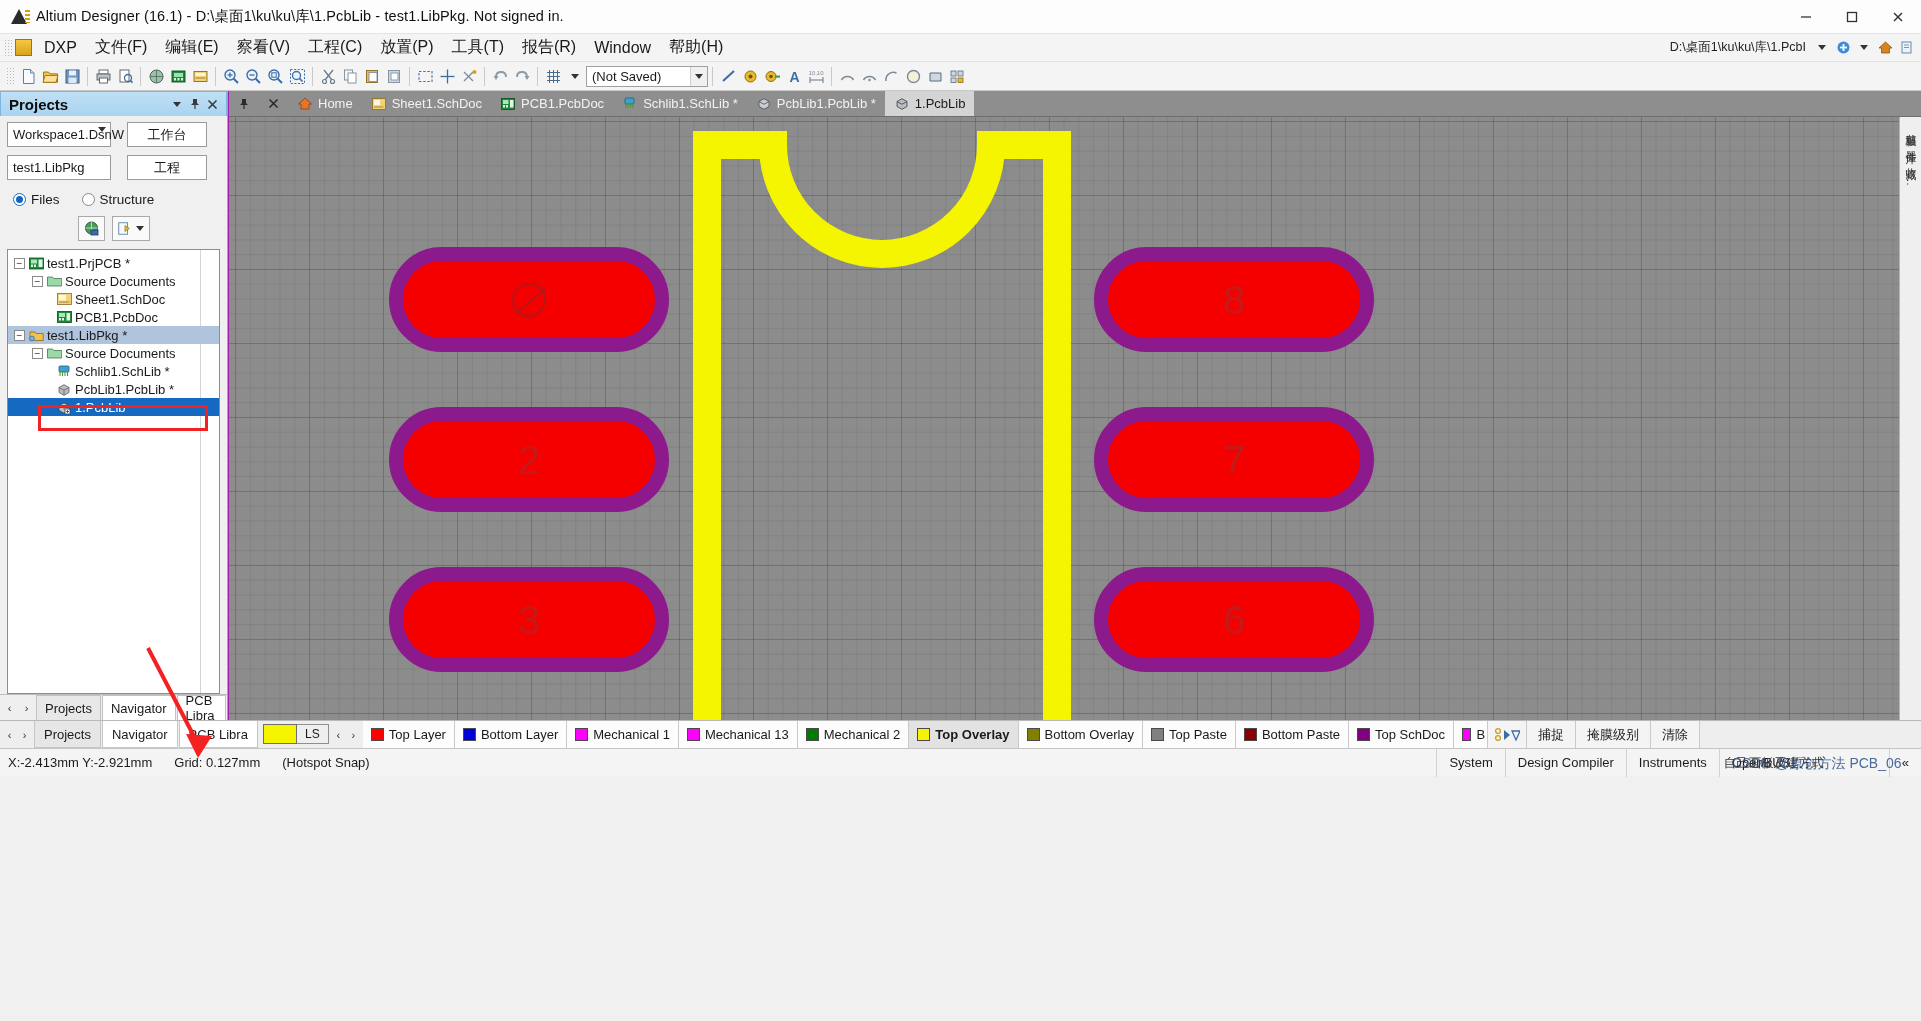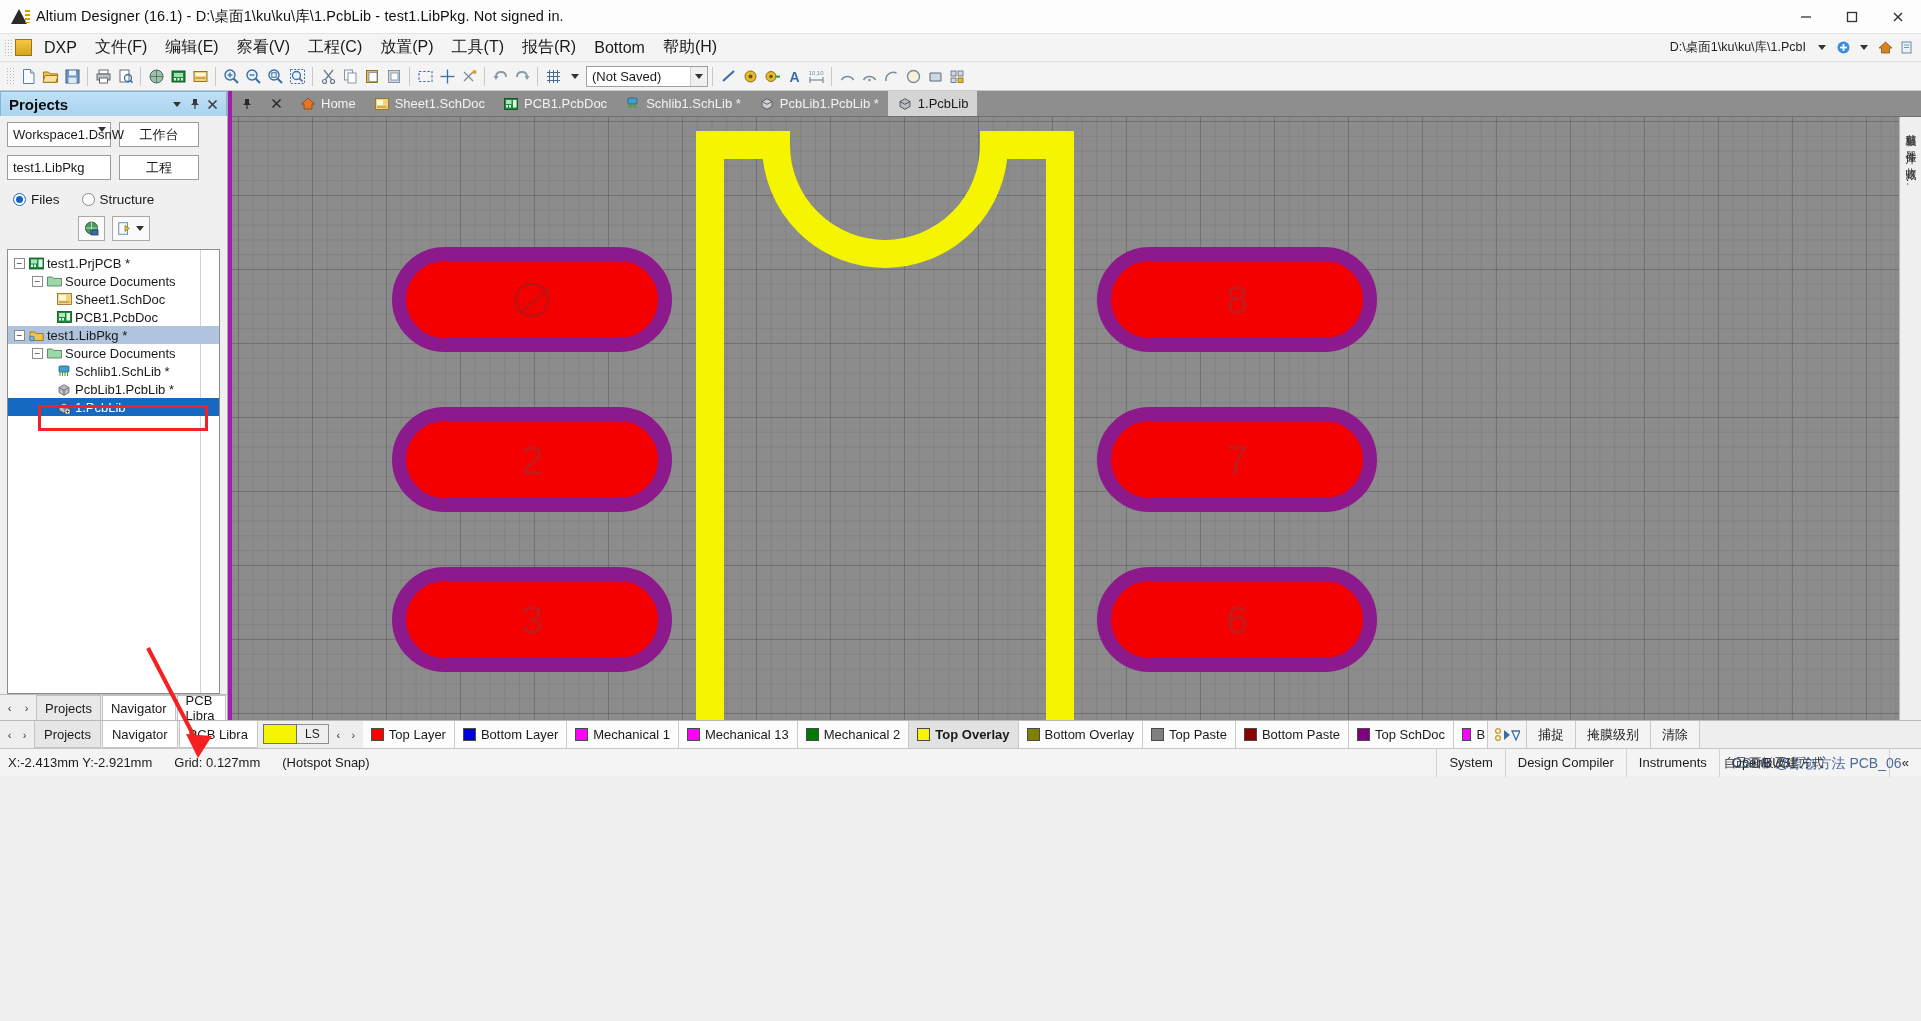--- a/index.html
+++ b/index.html
@@ -95,21 +95,21 @@
   }
   .panel-title {
     height: 25px; background: linear-gradient(#bfe0f5,#a9d4f0);
     display: flex; align-items: center; padding: 0 4px;
     border: 1px solid #7fb4dd; border-bottom: none;
   }
   .panel-title .ptxt { font-weight: bold; font-size: 15px; color: #0c0c0c; padding-left: 4px; }
   .panel-title .pbtns { margin-left: auto; display: flex; align-items: center; gap: 5px; padding-right: 3px; }
   .pin-ico, .close-ico, .dd-ico { width: 13px; height: 13px; display:flex;align-items:center;justify-content:center; }
   .panel-inner { flex: 1 1 auto; display: flex; flex-direction: column; padding: 6px 7px 0 7px; min-height: 0; }
-  .row-fields { display: flex; align-items: center; gap: 8px; margin-bottom: 8px; }
+  .row-fields { display: flex; align-items: center; gap: 16px; margin-bottom: 8px; }
   .field {
     height: 25px; background: #fff; border: 1px solid #9b9b9b;
     display: flex; align-items: center; padding-left: 5px; font-size: 13px; position: relative;
   }
   .field.f-wide { width: 104px; }
   .field .fcaret { position: absolute; right: 4px; top: 9px; }
   .pbtn {
     height: 25px; min-width: 80px; background: #fff; border: 1px solid #9b9b9b;
     display: flex; align-items: center; justify-content: center; font-size: 13px;
   }
@@ -152,21 +152,21 @@
   }
   .nav-arrows { display: flex; align-items: center; padding: 0 2px; gap: 2px; }
   .nav-arrow { width: 15px; height: 22px; display: flex; align-items: center; justify-content: center;
     font-size: 11px; color: #333; }
   .ptab { padding: 0 8px; display: flex; align-items: center; font-size: 13px;
     background: #fff; border: 1px solid #c2c2c2; border-bottom: none; margin-right: 1px; }
   .ptab.active { background: #e8e8e8; font-weight: normal; }
 
   
   .canvas-area { flex: 1 1 auto; position: relative; min-width: 0; background: #d946ef;
-    border-left: 4px solid #a21caf; overflow: hidden; }
+    border-left: 1px solid #a21caf; overflow: hidden; }
   .doctabs {
     height: 26px; background: #8e8e8e; display: flex; align-items: stretch; position: relative;
     border-bottom: 1px solid #6e6e6e;
   }
   .doctab {
     display: flex; align-items: center; gap: 5px; padding: 0 9px; font-size: 13px;
     color: #f2f2f2; white-space: nowrap;
   }
   .doctab.active { background: #d4d4d4; color: #1a1a1a; }
   .doctab .dtico { width: 16px; height: 14px; display: flex; align-items: center; justify-content: center; }
@@ -284,21 +284,21 @@
     <div class="grip"></div>
     <div class="dxp-badge"></div>
     <div class="menu-item">DXP</div>
     <div class="menu-item">文件(F)</div>
     <div class="menu-item">编辑(E)</div>
     <div class="menu-item">察看(V)</div>
     <div class="menu-item">工程(C)</div>
     <div class="menu-item">放置(P)</div>
     <div class="menu-item">工具(T)</div>
     <div class="menu-item">报告(R)</div>
-    <div class="menu-item">Bottom</div>
+    <div class="menu-item">Window</div>
     <div class="menu-item">帮助(H)</div>
     <div class="menubar-right">
       <div class="path-box">D:\桌面1\ku\ku\库\1.PcbI</div>
       <div class="mini-ico">
           <div class="caret-dn"></div>
         </div>
       <div class="mini-ico">
         <svg width="15" height="15" viewBox="0 0 15 15">
             <circle cx="7.5" cy="7.5" r="6" fill="#3b8ddb"></circle>
             <line x1="7.5" y1="4" x2="7.5" y2="11" stroke="#fff" stroke-width="1.8"></line>

